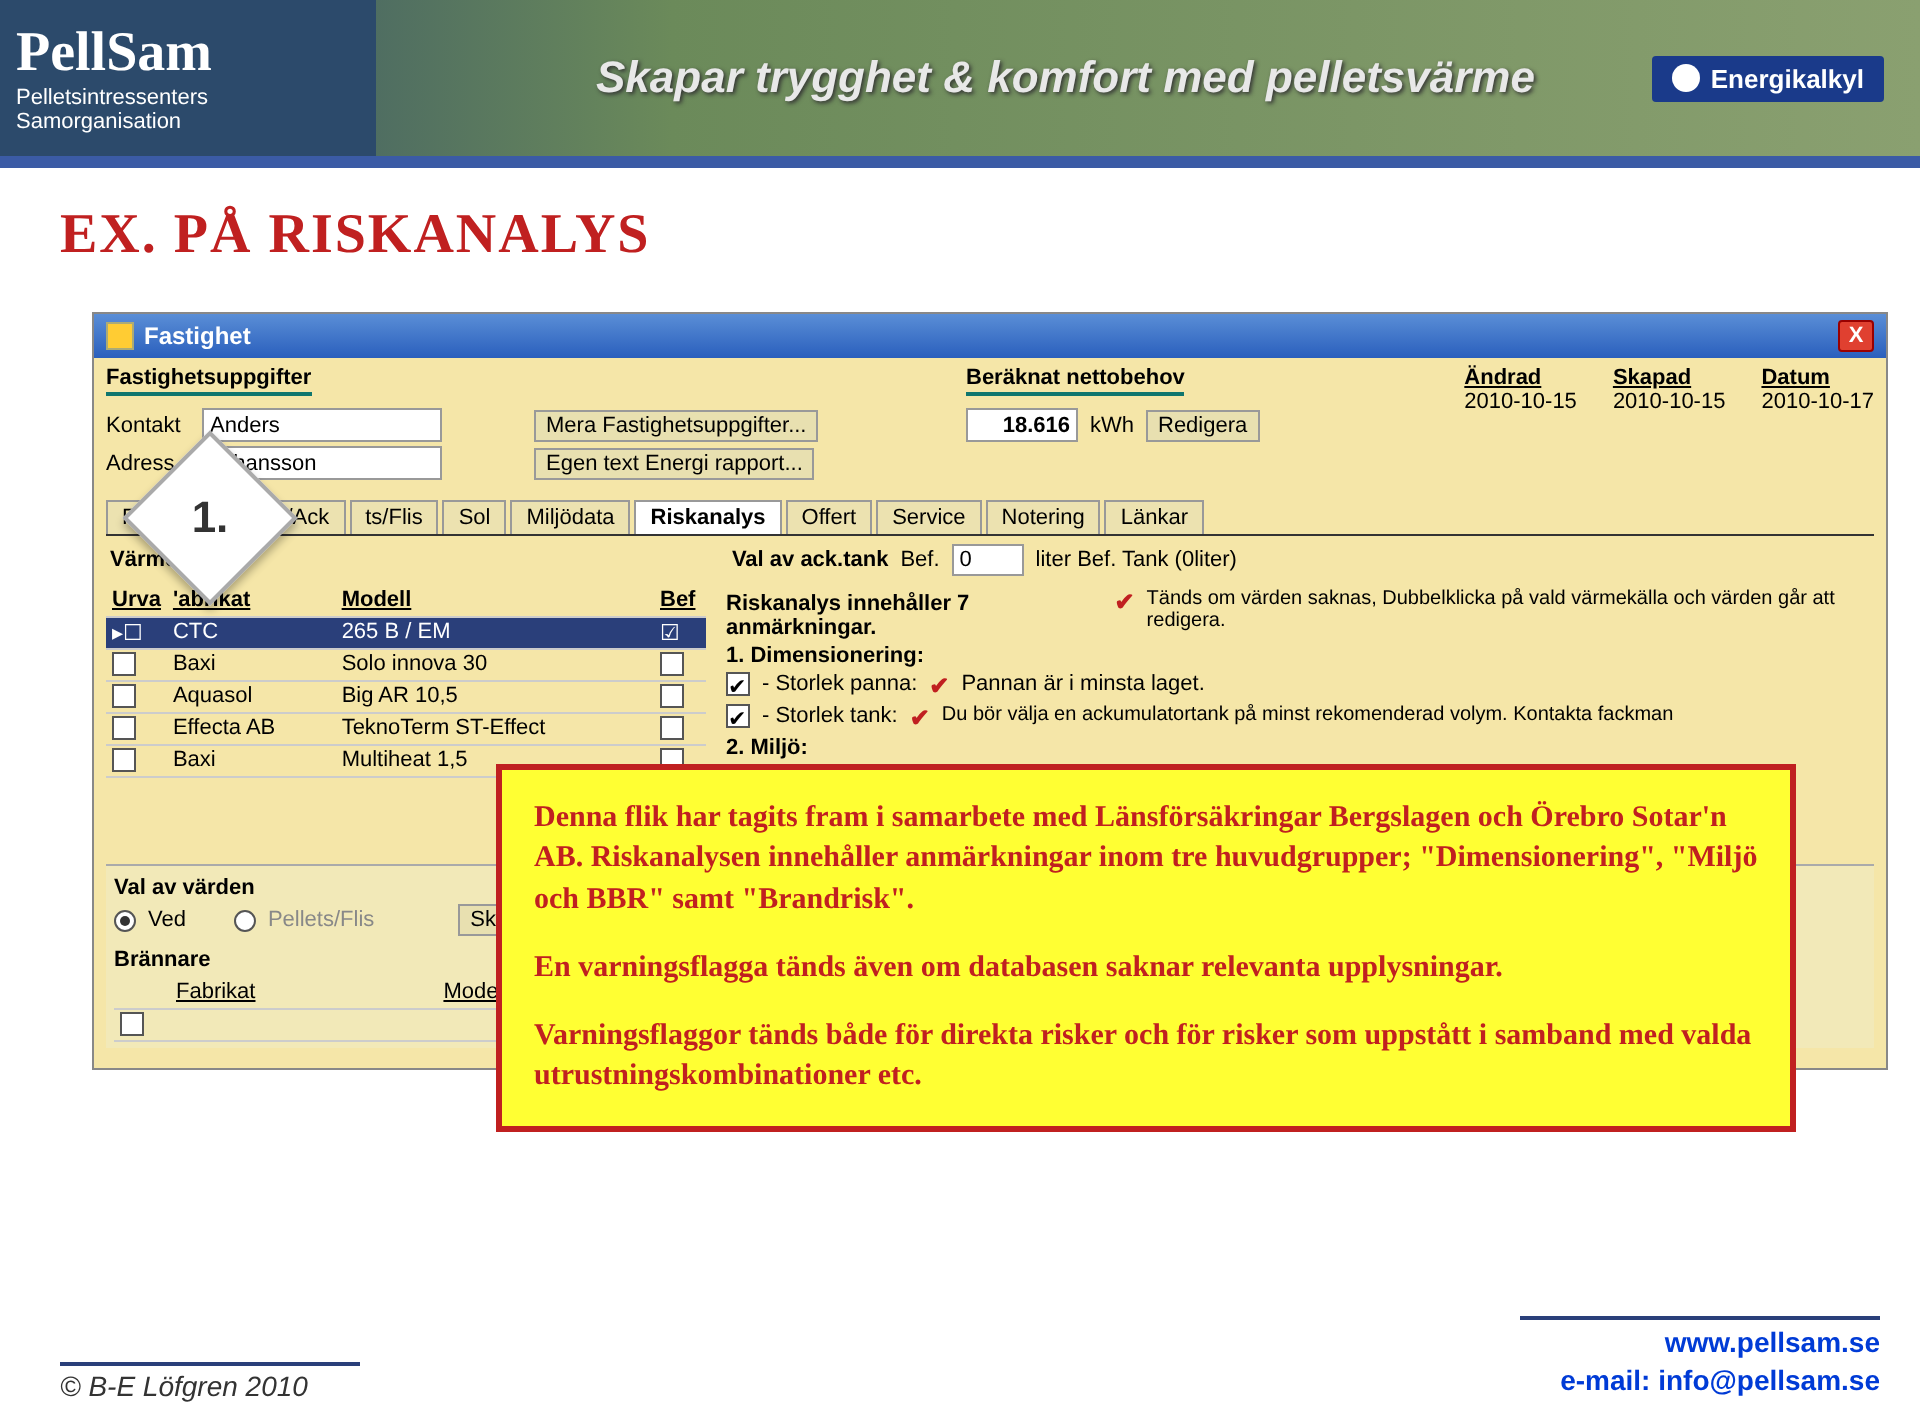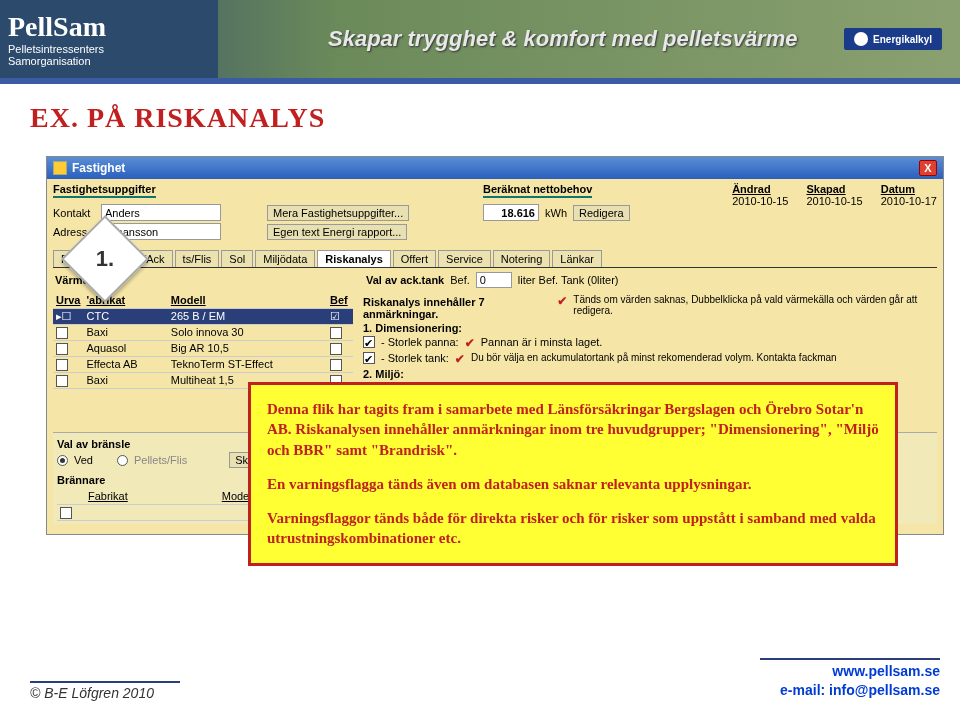--- a/index.html
+++ b/index.html
@@ -14,21 +14,21 @@
   }
   
   .banner {
     position: relative;
     height: 78px;
     background: linear-gradient(to right, #2c4a6b 0%, #6b8a5a 35%, #8aa070 100%);
     display: flex;
     align-items: center;
   }
   .banner .logo-block {
-    width: 218px;
+    width: 188px;
     height: 78px;
     background: #2c4a6b;
     color: #fff;
     padding: 4px 8px;
     display: flex;
     flex-direction: column;
     justify-content: center;
   }
   .logo-brand { font-family: Georgia, serif; font-size: 28px; font-weight: bold; }
   .logo-sub { font-size: 11px; line-height: 1.1; }
@@ -37,21 +37,21 @@
     padding-left: 110px;
     font-size: 22px;
     font-style: italic;
     font-weight: bold;
     color: #e8e8e8;
     text-shadow: 1px 1px 2px #333;
   }
   .banner .energikalkyl {
     background: #1a3a8a;
     color: #fff;
-    font-size: 10px;
+    font-size: 13px;
     font-weight: bold;
     padding: 4px 10px;
     margin-right: 18px;
     border-radius: 2px;
     display: inline-flex;
     align-items: center;
   }
   .energikalkyl .icon {
     width: 14px; height: 14px; background: #fff; border-radius: 50%;
     margin-right: 5px; display:inline-block;
@@ -346,21 +346,21 @@
           <span class="chk">✔</span>
           <span>- Tjära (enl. NR):</span>
           <span class="red-tick">✔</span>
           <span>Värmekällans miljödata okänd.</span>
         </div>
       </div>
     </div>
 
     <div class="bottom-bar">
       <div class="row">
-        <span class="lbl" style="font-weight:bold;">Val av bränsle</span>
+        <span class="lbl" style="font-weight:bold;">Val av värden</span>
       </div>
       <div class="row">
         <span class="radio on"></span>
         <span>Ved</span>
         <span style="width:12px;"></span>
         <span class="radio"></span>
         <span style="color:#888;text-align:center;">Pellets/Flis</span>
         <span style="width:30px;"></span>
         <span class="btn-sm">Skriv ut rapport</span>
       </div>

